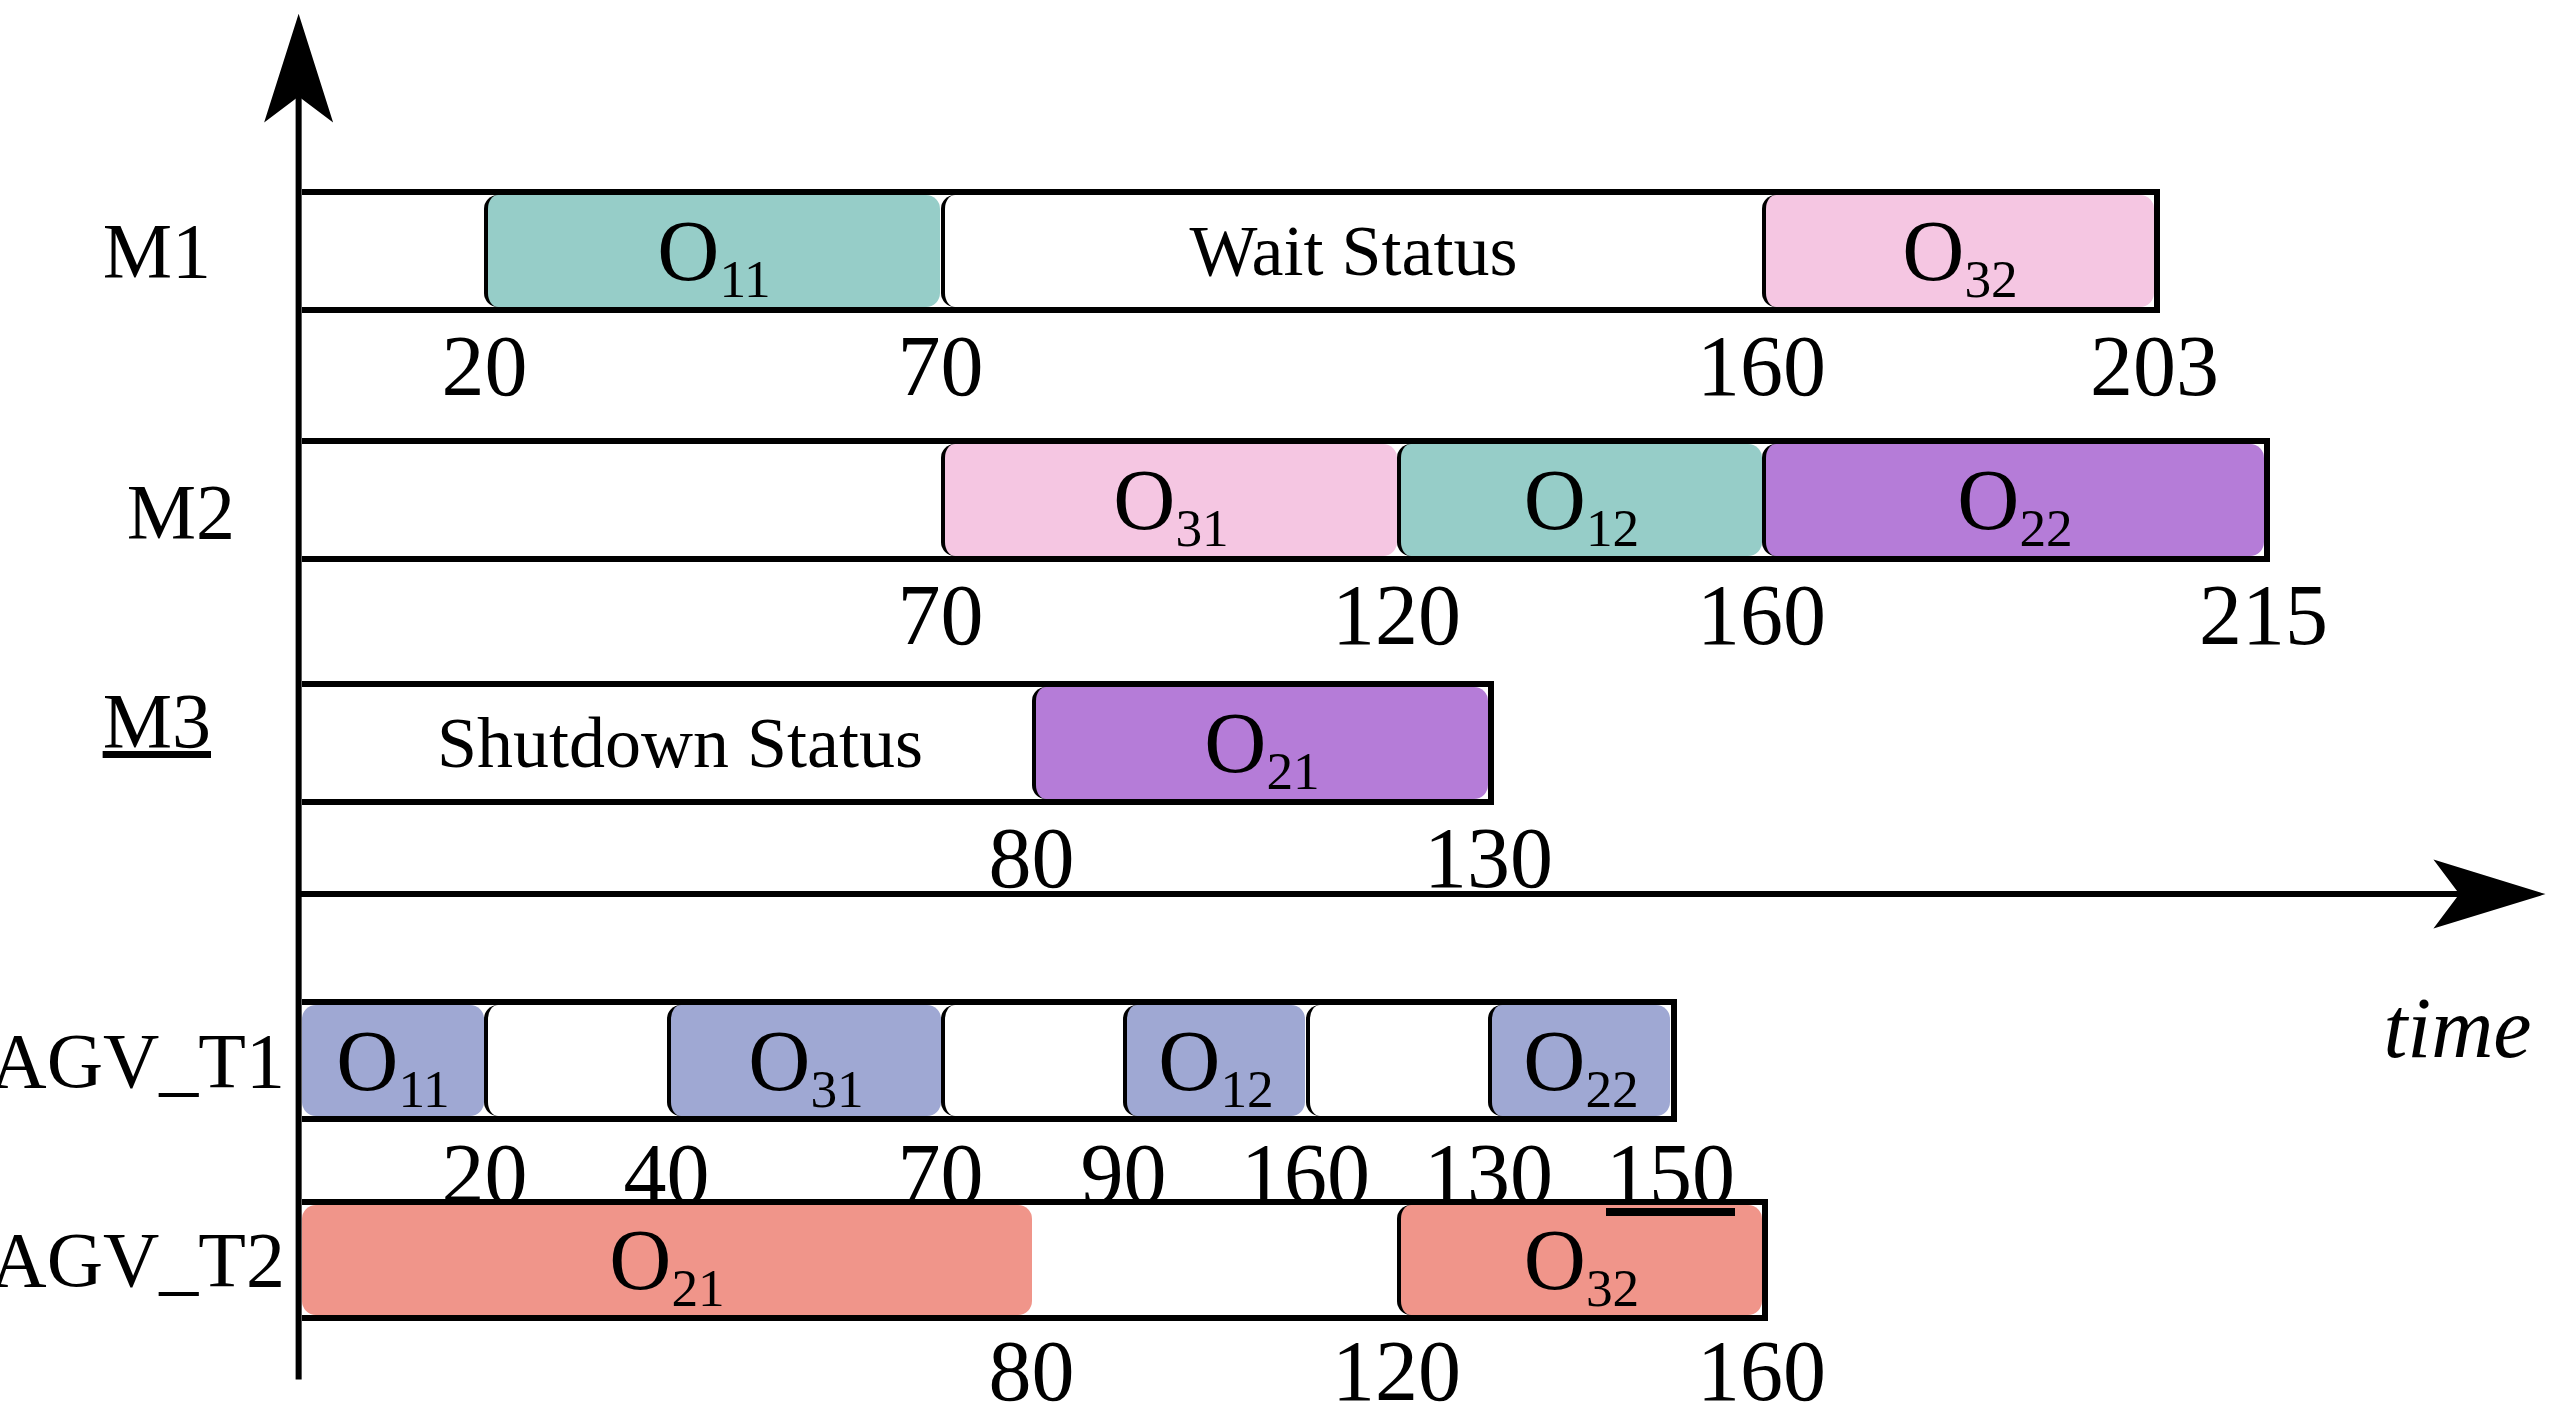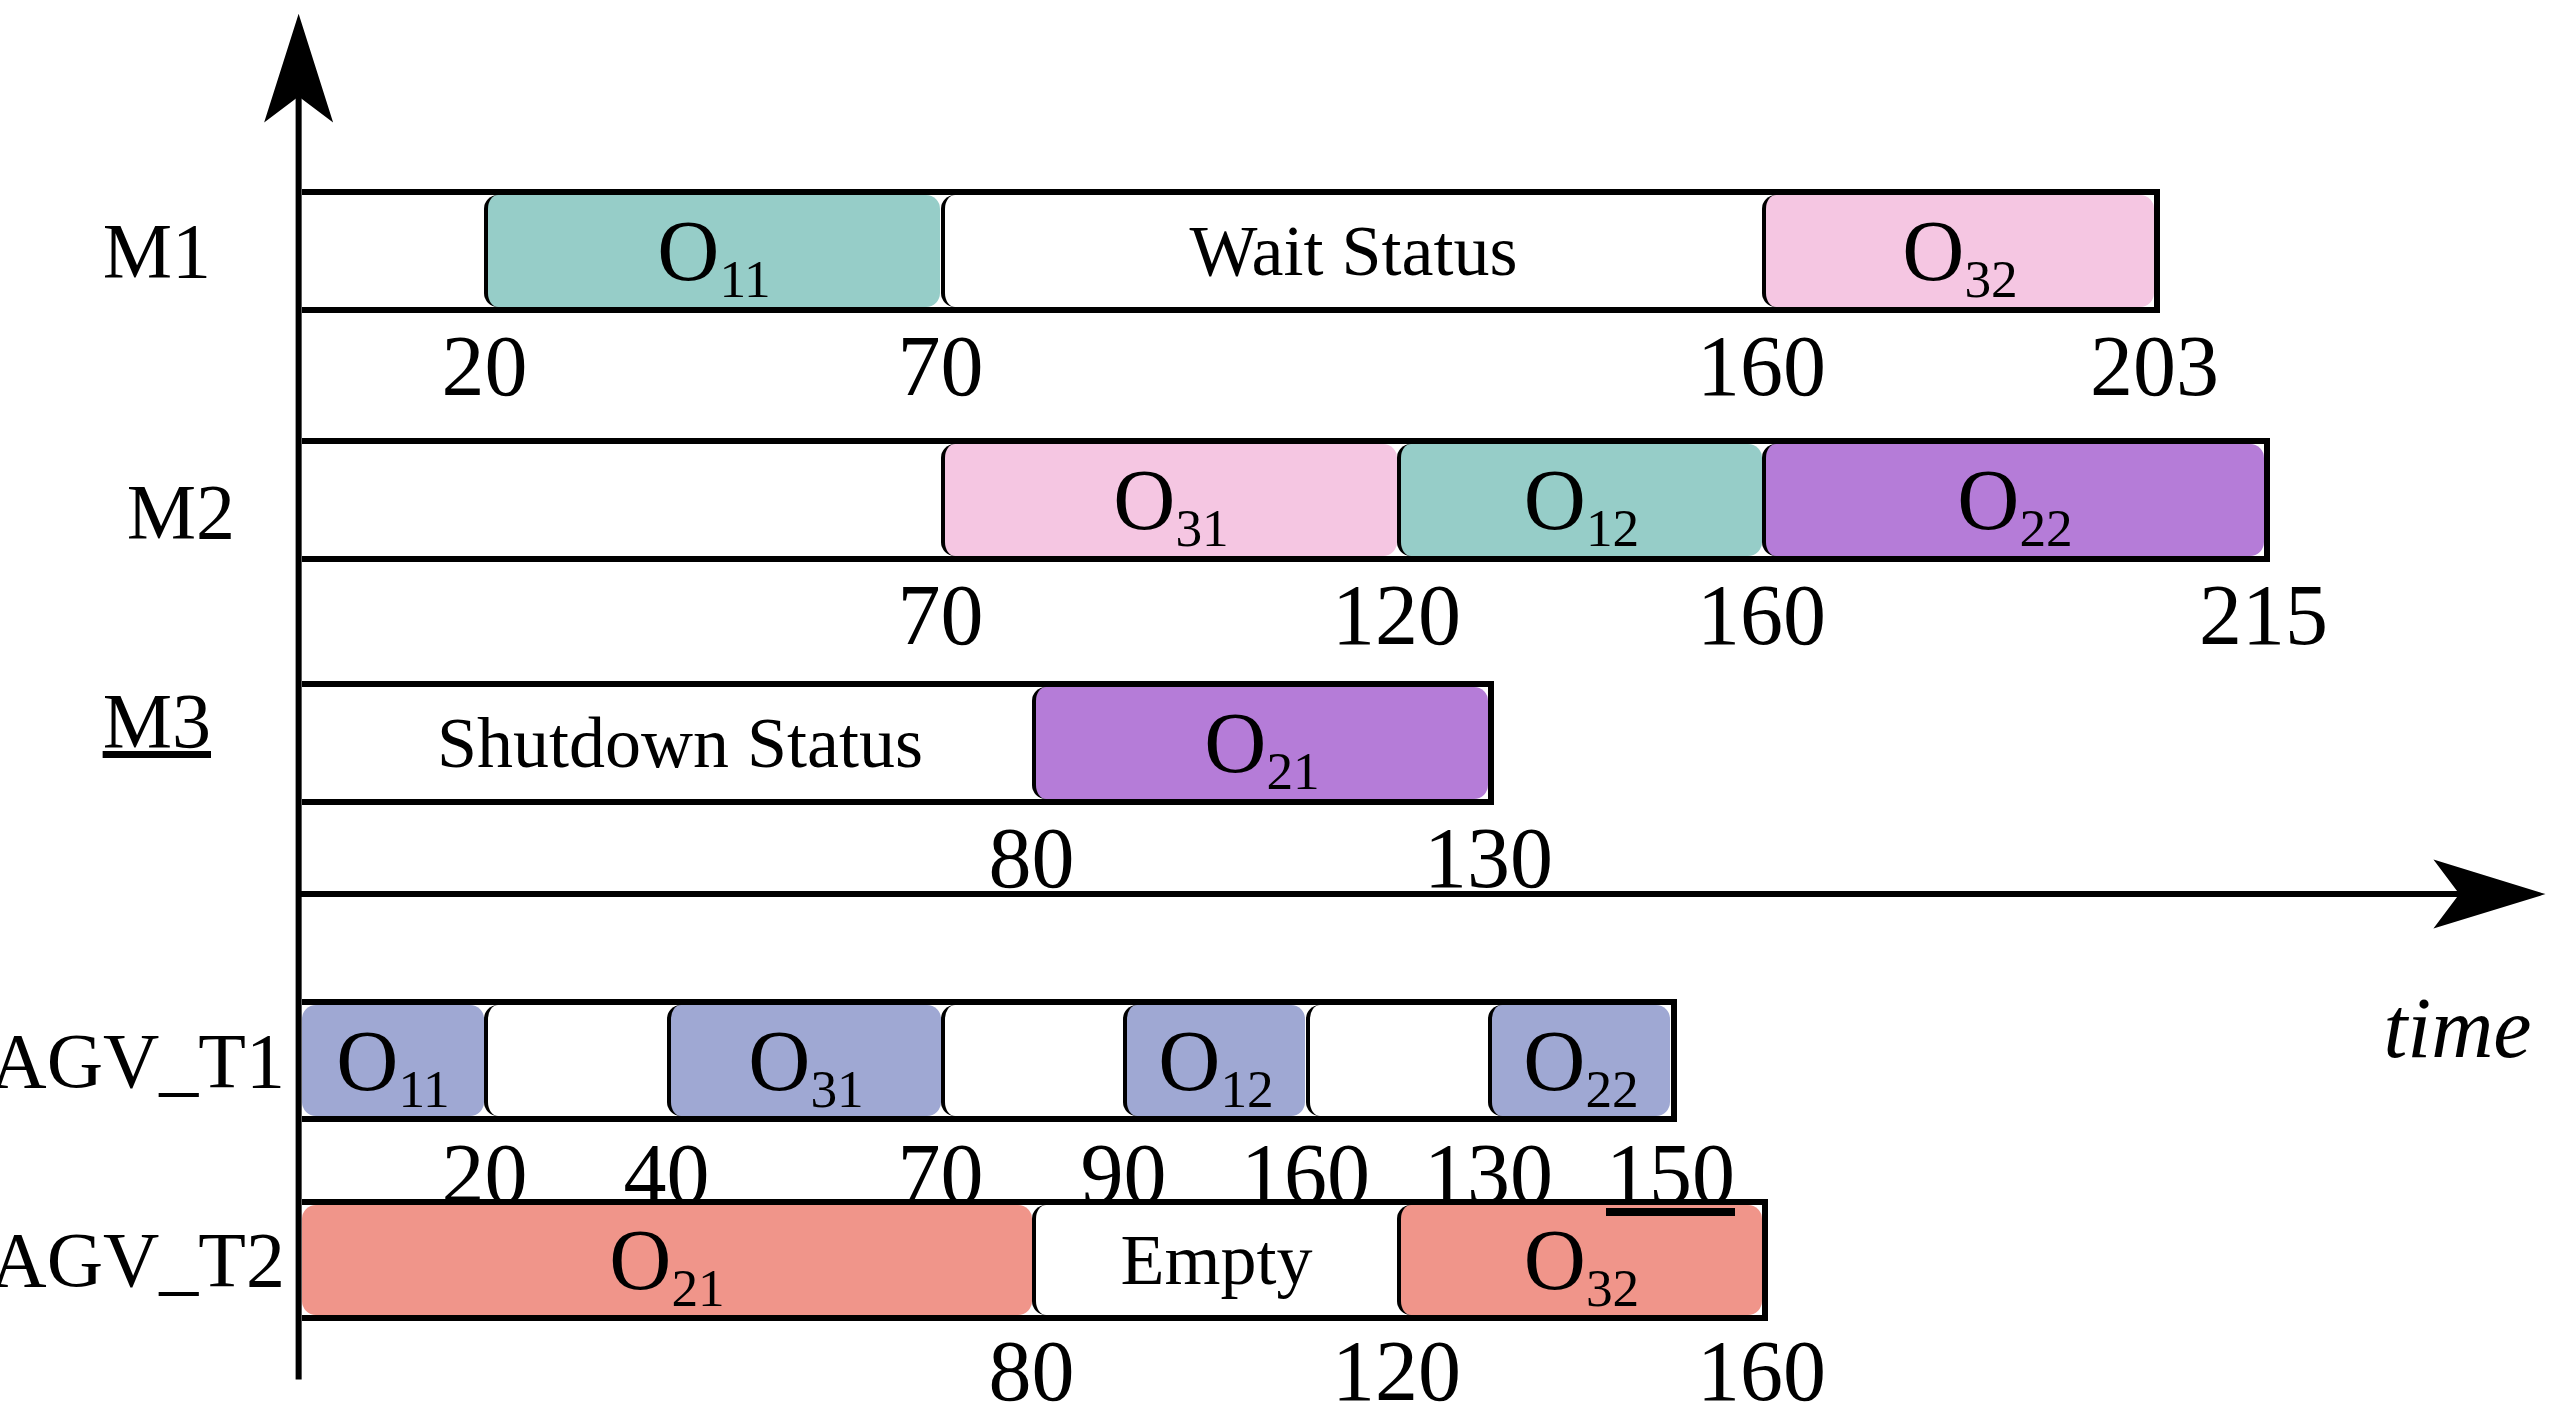--- a/index.html
+++ b/index.html
@@ -114,23 +114,20 @@
       <div class="tick" style="left: 811px; top: 1131px;">70</div>
       <div class="tick" style="left: 994px; top: 1131px;">90</div>
       <div class="tick" style="left: 1176px; top: 1131px;">160</div>
       <div class="tick" style="left: 1359px; top: 1131px;">130</div>
       <div class="tick" style="left: 1541px; top: 1131px; text-decoration: underline;">150</div>
       <div class="rowlabel" style="top: 1199px; height: 122px; width: 285px;">AGV_T2</div>
       <div class="bar" style="left: 302px; top: 1199px; width: 1466px; height: 122px;">
         <div class="seg" style="left: 0px; width: 730px; background: rgb(240, 149, 138);">
           <span class="op">O<sub>21</sub></span>
         </div>
-        <div class="seg divider" style="left: 730px; width: 365px;">
-          <span class="status">Empty</span>
-        </div>
         <div class="seg divider" style="left: 1095px; width: 365px; background: rgb(240, 149, 138);">
           <span class="op">O<sub>32</sub></span>
         </div>
       </div>
       <div class="tick" style="left: 902px; top: 1328px;">80</div>
       <div class="tick" style="left: 1267px; top: 1328px;">120</div>
       <div class="tick" style="left: 1632px; top: 1328px;">160</div>
     </div>
 
   <div class="timelabel" style="left:2328px;top:985px;">time</div>

